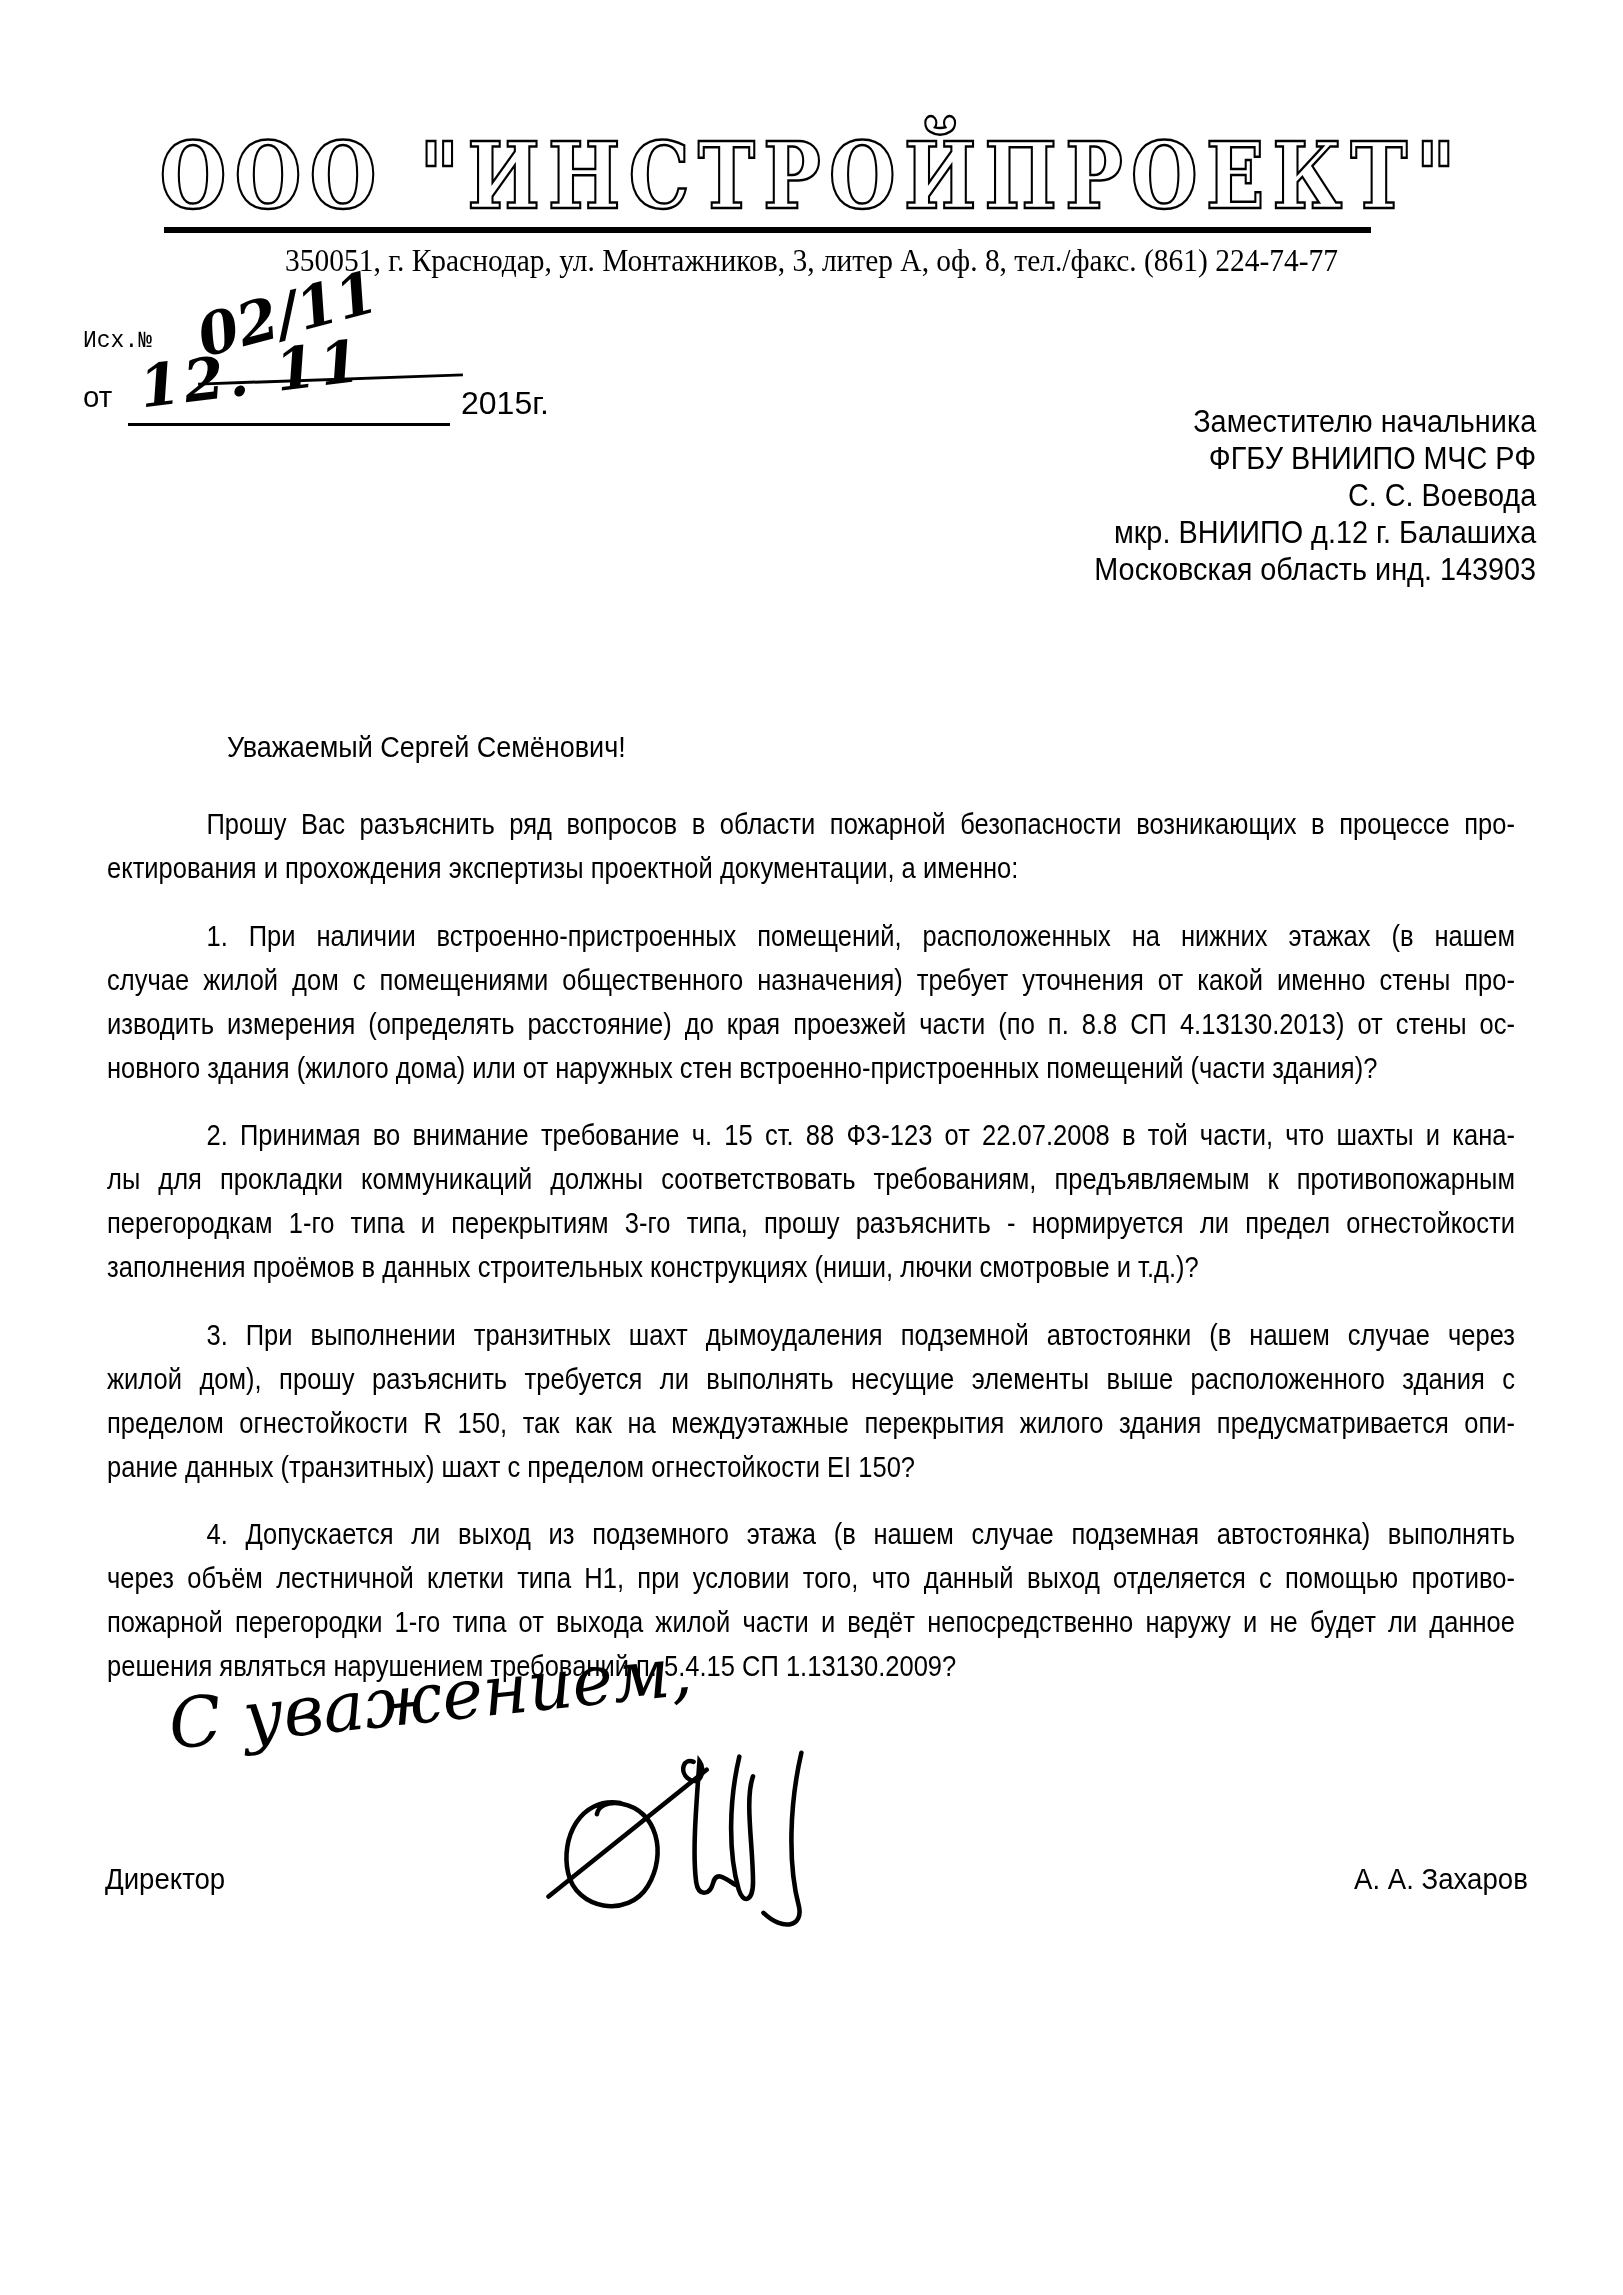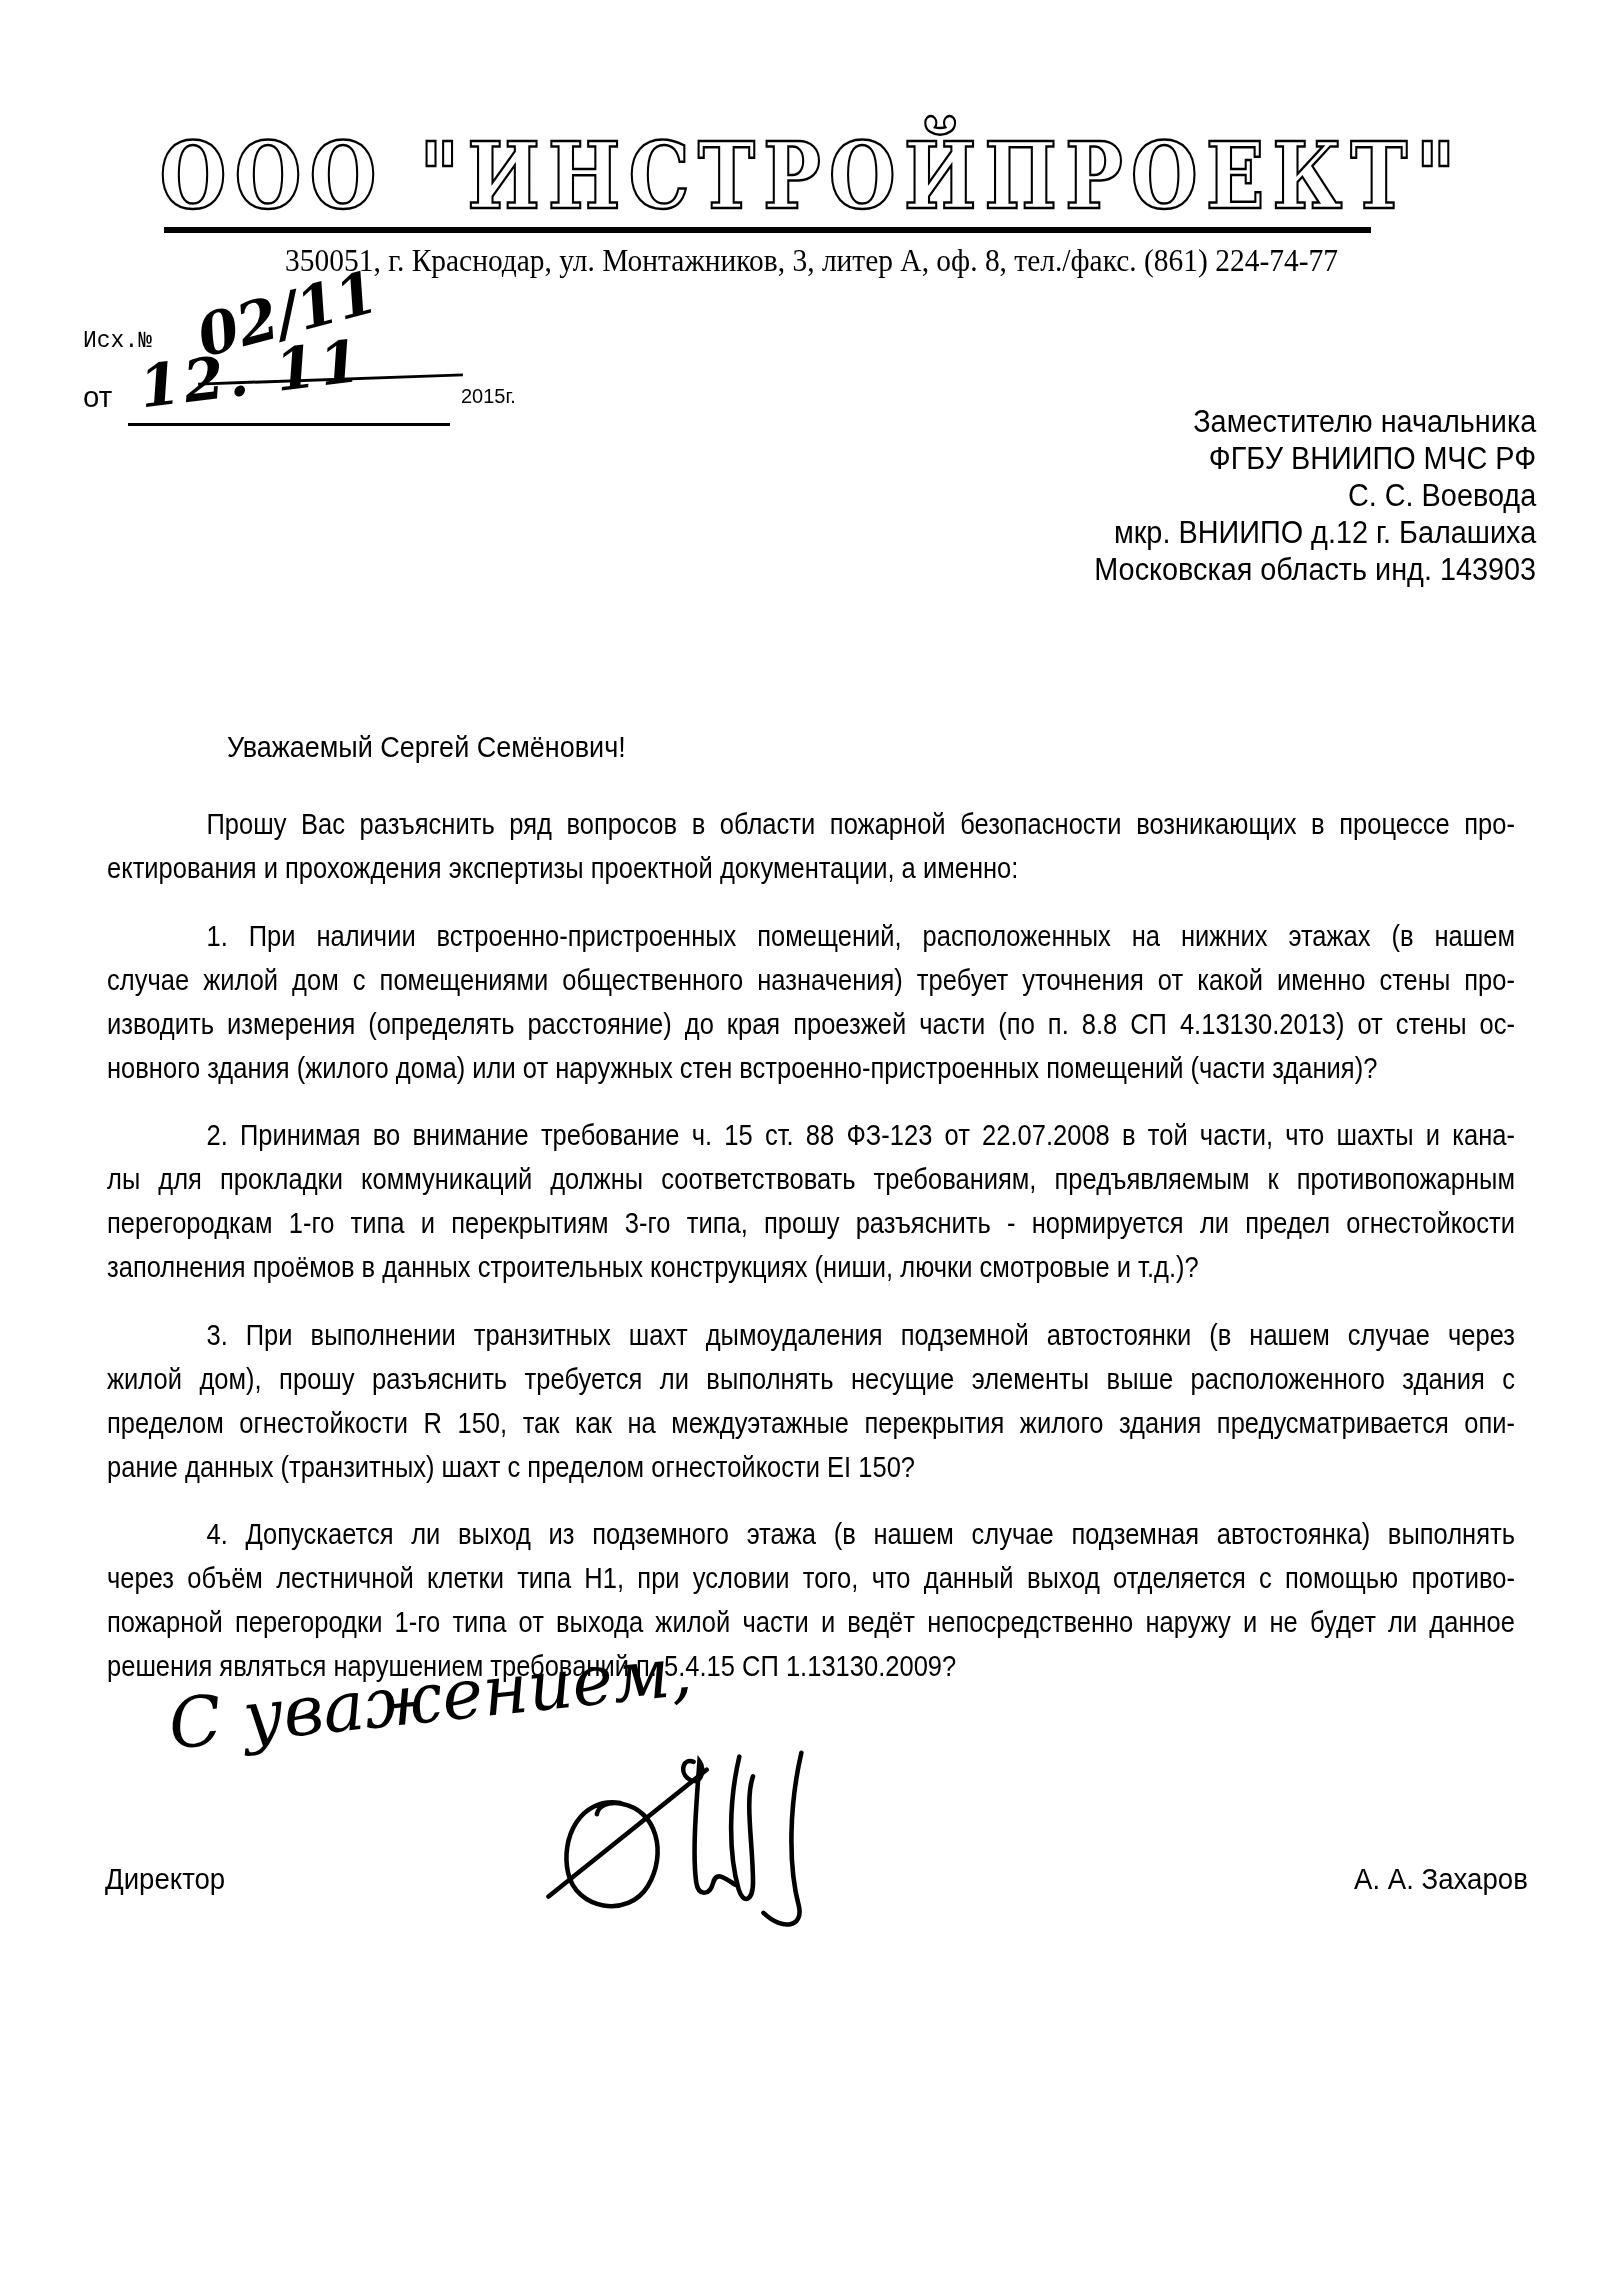--- a/index.html
+++ b/index.html
@@ -32,21 +32,21 @@
   .address-line{
     position:absolute;top:243px;left:0;width:100%;
     text-align:center;
     font-family:"Liberation Serif",serif;font-size:31px;
     transform:scaleX(0.95);transform-origin:50% 0;
   }
 
   
   .ref-outgoing-label{position:absolute;left:83px;top:328px;font-size:23px;font-family:Liberation Mono, monospace;}
   .ref-from-label{position:absolute;left:83px;top:380px;font-size:29.4px;text-align:center;}
-  .ref-year{position:absolute;left:461px;top:385px;font-size:20px;}
+  .ref-year{position:absolute;left:461px;top:385px;font-size:32px;}
   .hw{
     font-family:"DejaVu Serif","Liberation Serif",serif;
     font-style:italic;font-weight:700;white-space:nowrap;
   }
   .hw-number{position:absolute;left:196px;top:280px;font-size:58px;transform:rotate(-15deg);}
   .hw-date{position:absolute;left:139px;top:340px;font-size:58px;letter-spacing:3.9px;transform:rotate(-7deg);}
   .underline-1{position:absolute;left:198px;top:378px;width:265px;height:0;border-top:3.3px solid #000;transform:rotate(-2deg);}
   .underline-2{position:absolute;left:128px;top:423px;width:322px;height:0;border-top:3.3px solid #000;}
 
   

